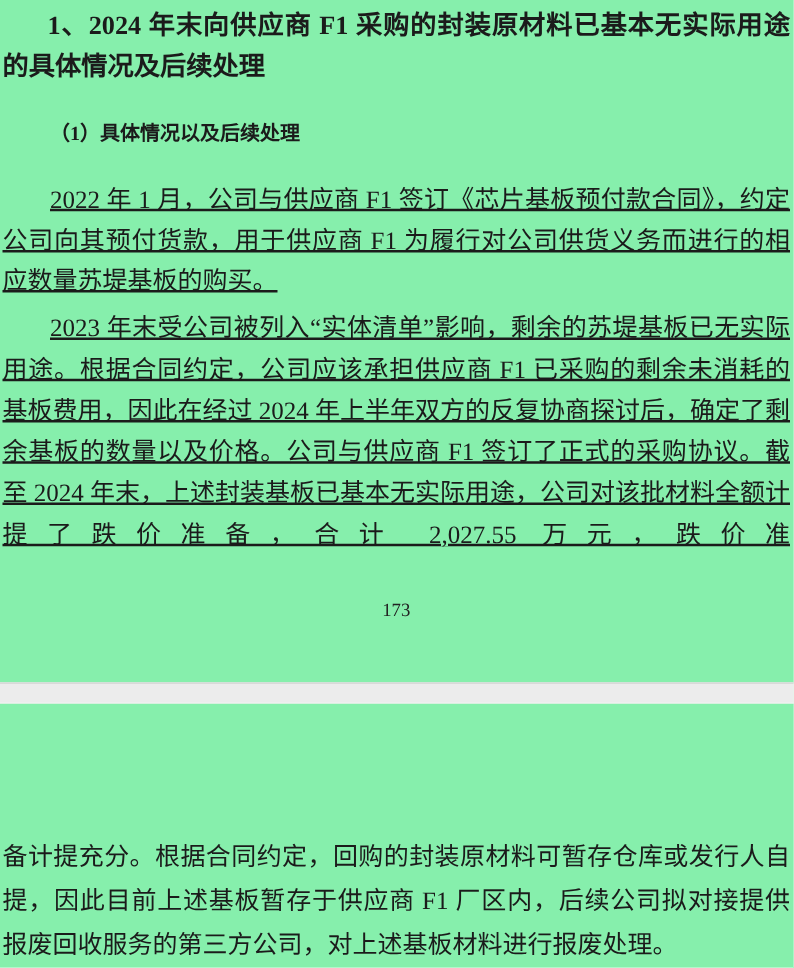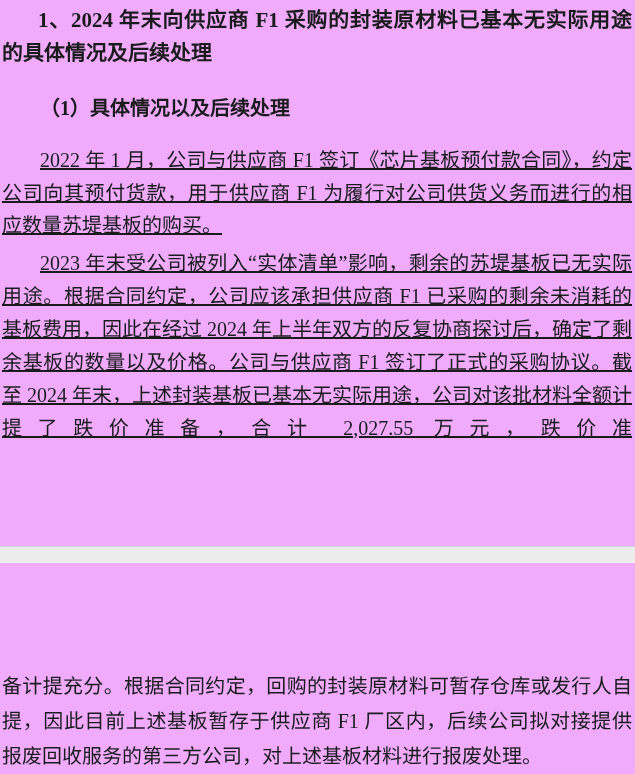--- a/index.html
+++ b/index.html
@@ -9,37 +9,37 @@
   body {
     width: 635px;
     height: 774px;
     background: #ffffff;
     font-family: "Liberation Serif", "DejaVu Serif", serif;
     color: #1b1b1b;
     overflow: hidden;
   }
   .page {
     box-sizing: border-box;
-    background: #f0abfc;
+    background: #86efac;
   }
   .page-one {
     height: 546px;
     padding: 4px 3px 0 2px;
   }
   .doc-heading {
     margin: 0;
     font-size: 21px;
     font-weight: 700;
     line-height: 33px;
     text-indent: 36px;
     text-align: justify;
   }
   .doc-subheading {
     margin: 26px 0 12px 38px;
-    font-size: 20px;
+    font-size: 16px;
     font-weight: 700;
     line-height: 24px;
   }
   .para {
     margin: 24px 0 0 0;
     font-size: 20px;
     line-height: 32.5px;
     text-align: justify;
     text-indent: 38px;
     text-decoration: underline;
@@ -79,19 +79,20 @@
 
 <div class="page page-one">
   <h1 class="doc-heading">1、2024 年末向供应商 F1 采购的封装原材料已基本无实际用途的具体情况及后续处理</h1>
 
   <h2 class="doc-subheading">（1）具体情况以及后续处理</h2>
 
   <p class="para">2022 年 1 月，公司与供应商 F1 签订《芯片基板预付款合同》，约定公司向其预付货款，用于供应商 F1 为履行对公司供货义务而进行的相应数量苏堤基板的购买。</p>
 
   <p class="para para-2">2023 年末受公司被列入“实体清单”影响，剩余的苏堤基板已无实际用途。根据合同约定，公司应该承担供应商 F1 已采购的剩余未消耗的基板费用，因此在经过 2024 年上半年双方的反复协商探讨后，确定了剩余基板的数量以及价格。公司与供应商 F1 签订了正式的采购协议。截至 2024 年末，上述封装基板已基本无实际用途，公司对该批材料全额计提了跌价准备，合计 2,027.55 万元，跌价准</p>
 
+  <div class="page-number">173</div>
 </div>
 
 <div class="page-separator"></div>
 
 <div class="page page-two">
   <p class="para-continuation">备计提充分。根据合同约定，回购的封装原材料可暂存仓库或发行人自提，因此目前上述基板暂存于供应商 F1 厂区内，后续公司拟对接提供报废回收服务的第三方公司，对上述基板材料进行报废处理。</p>
 </div>
 
 </body></html>

